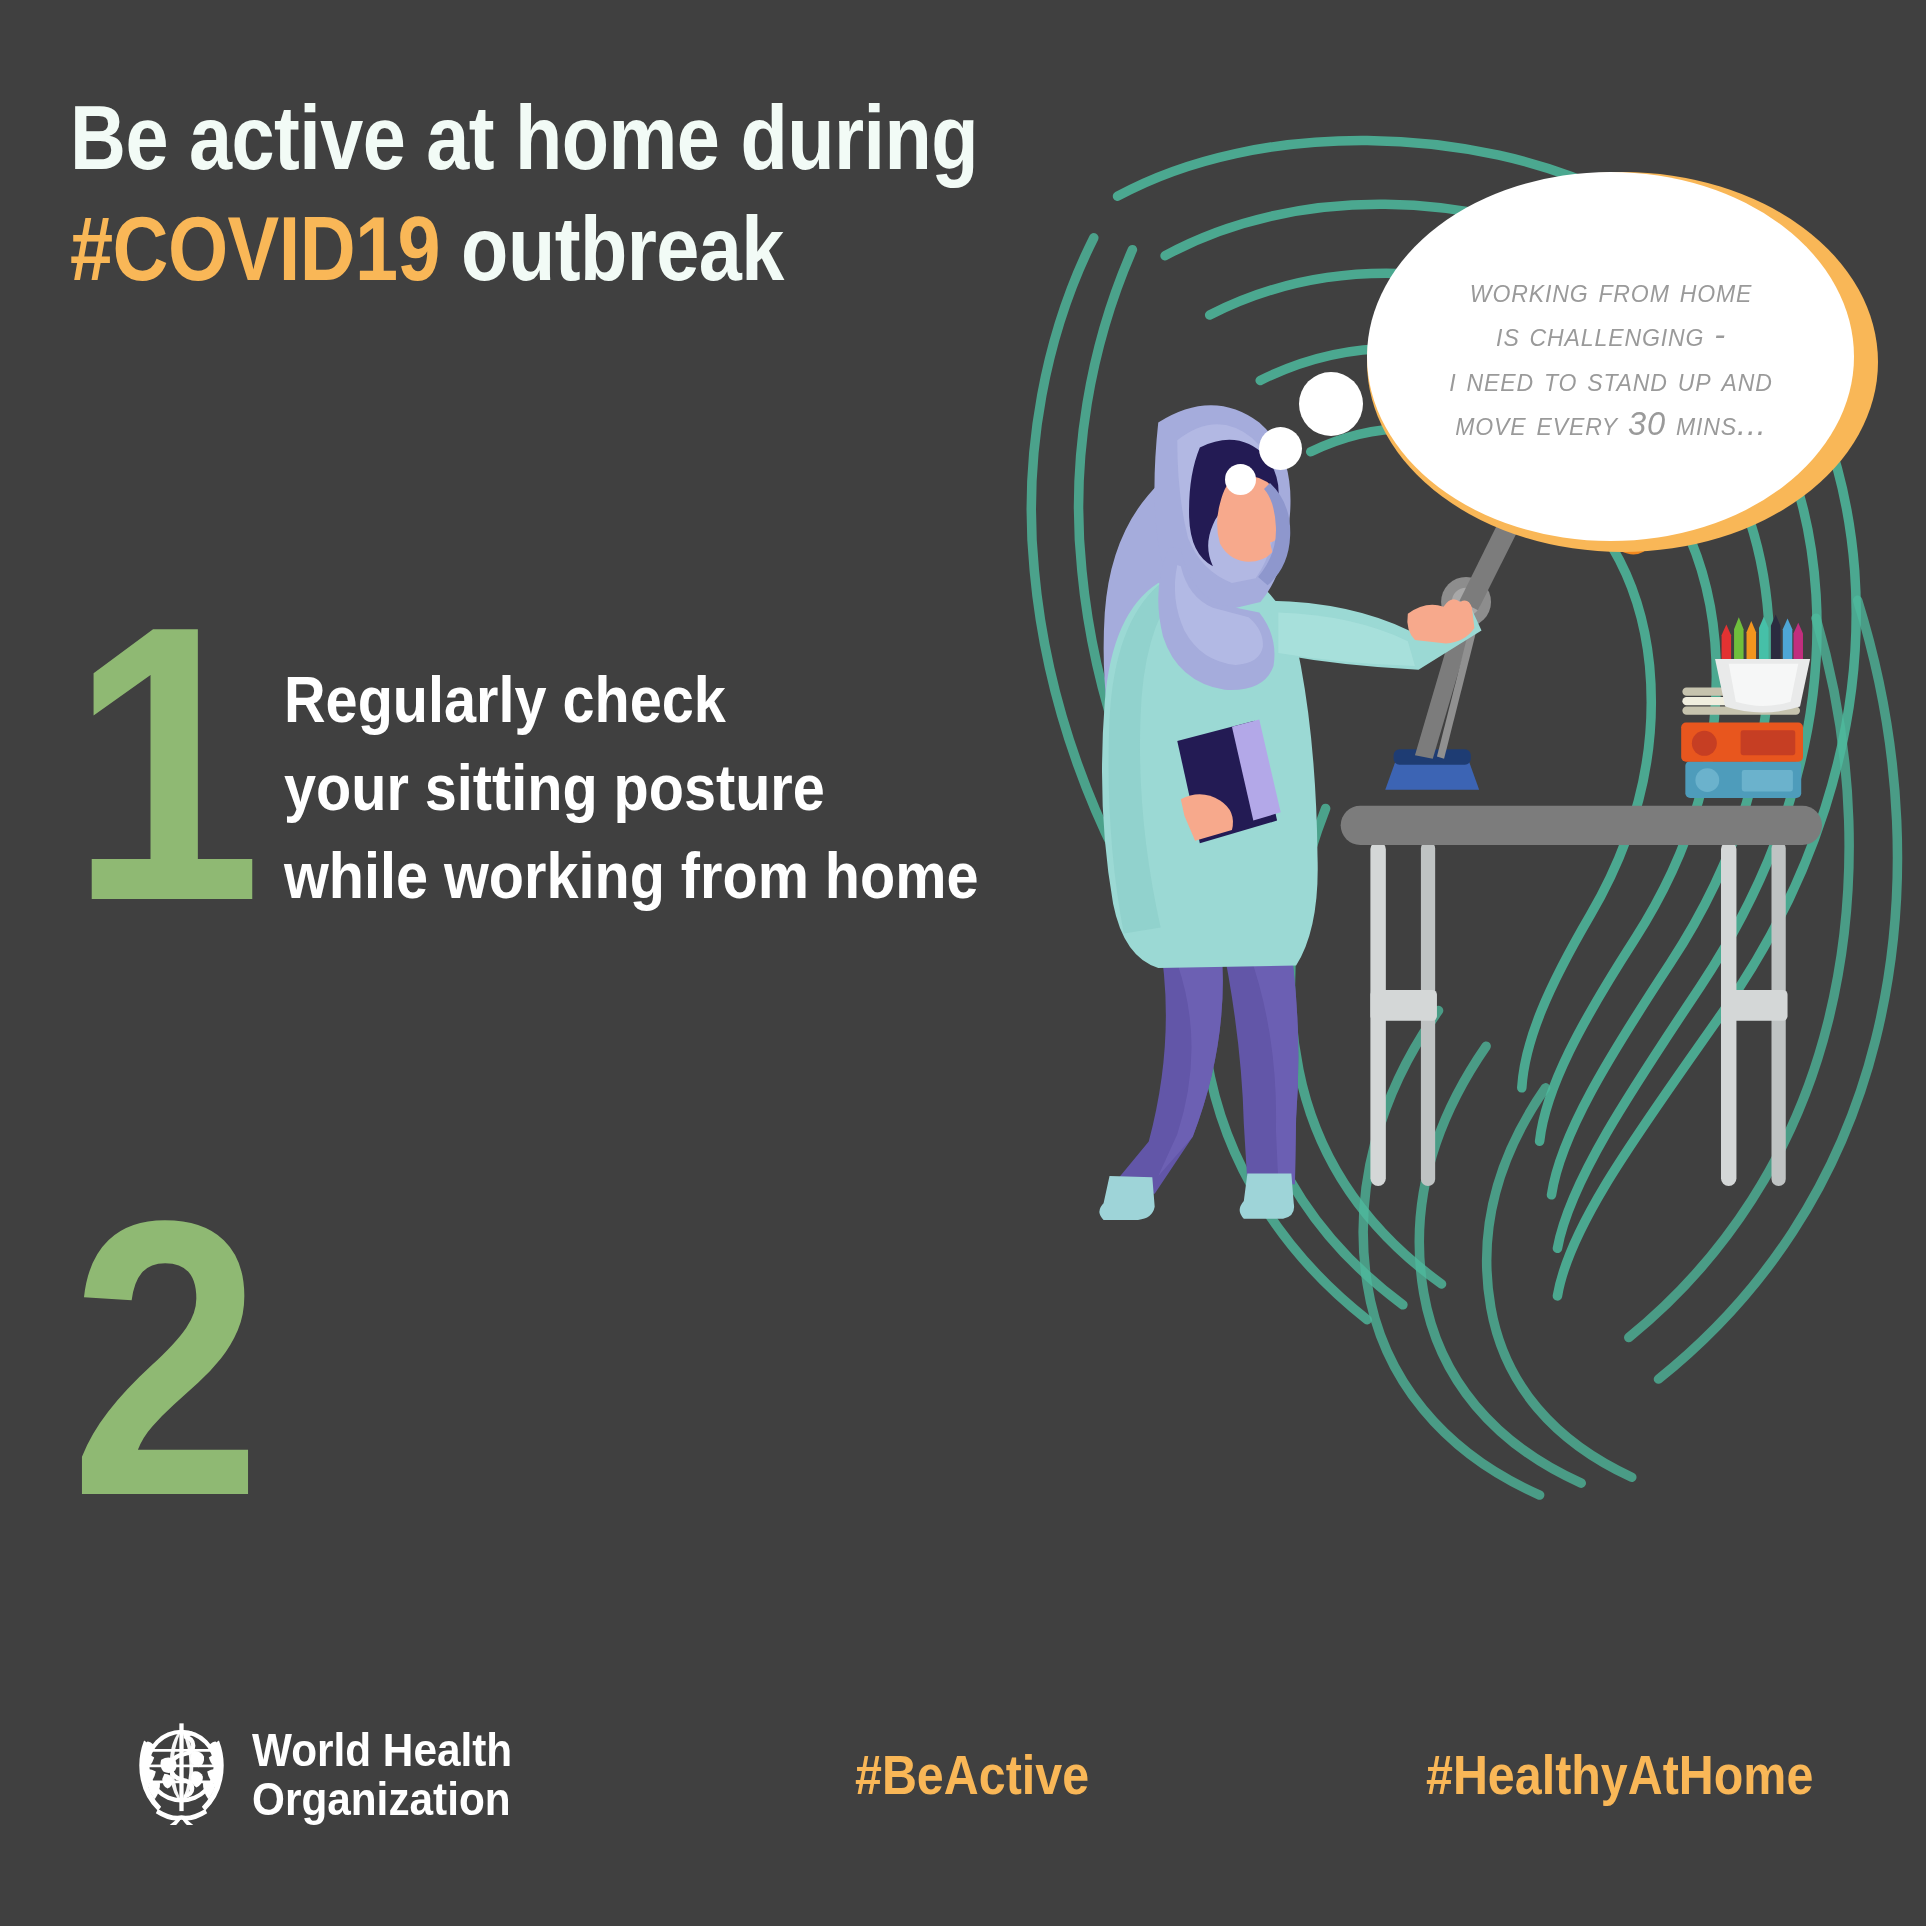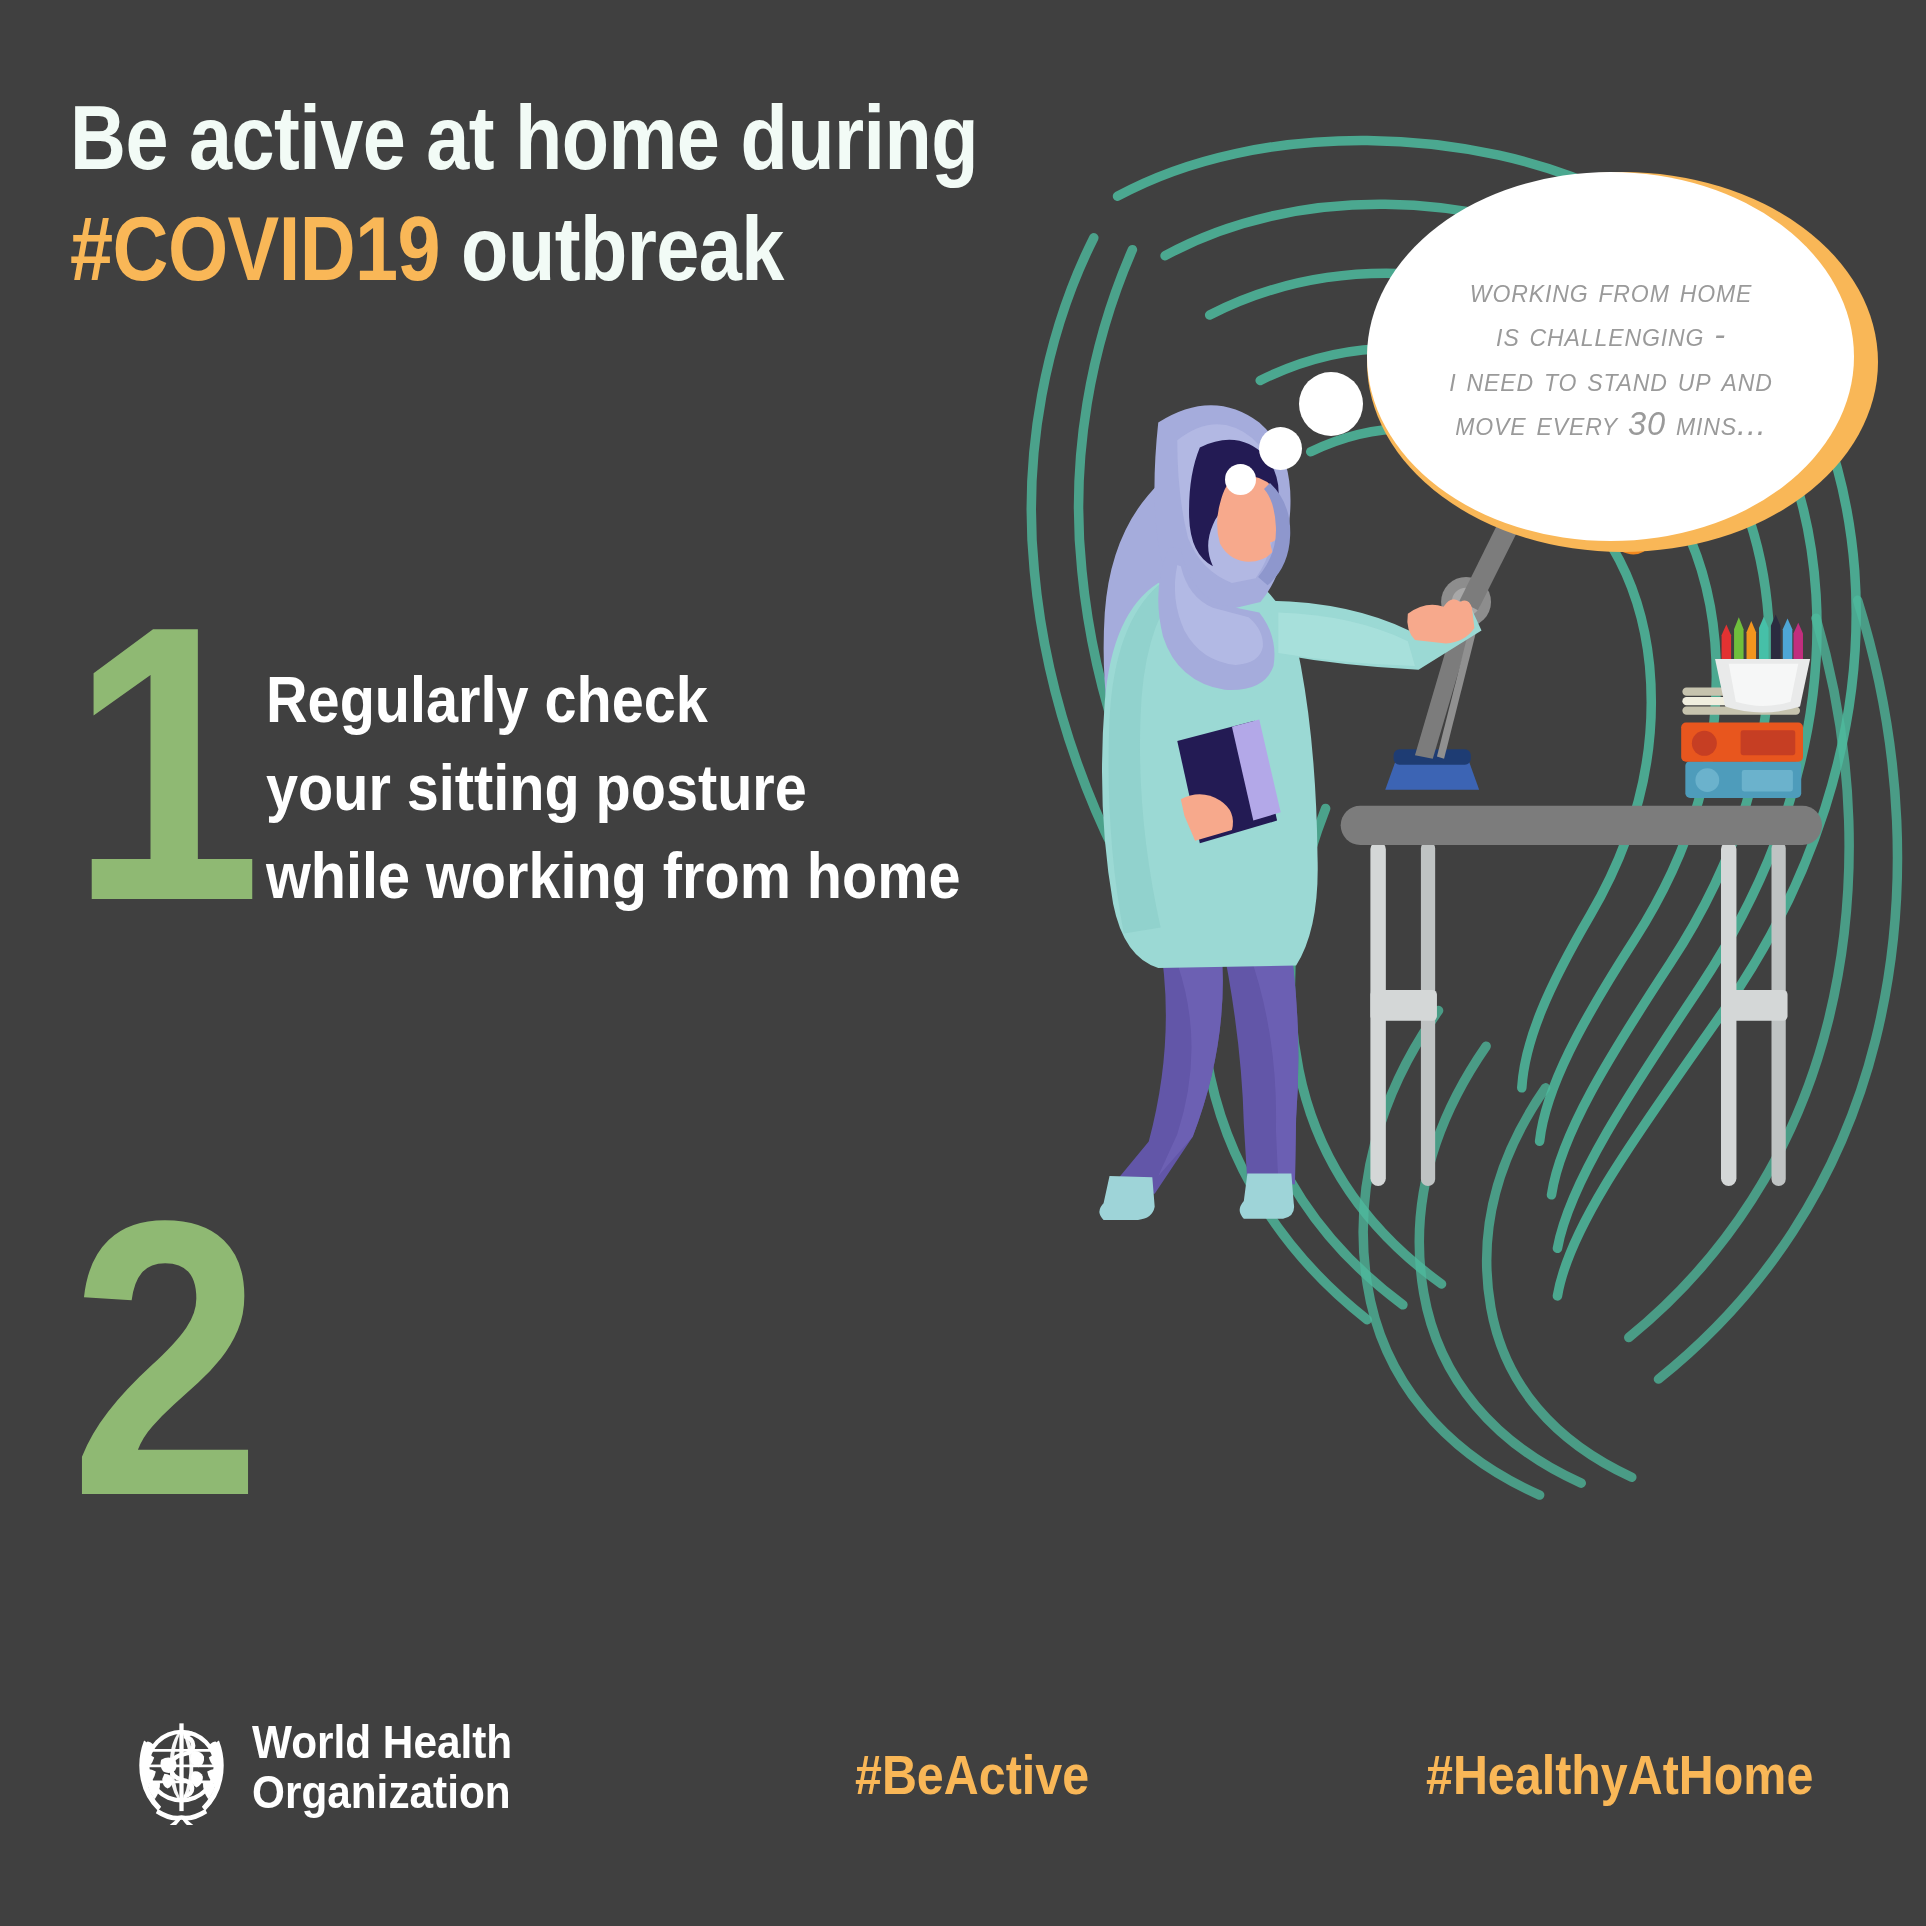--- a/index.html
+++ b/index.html
@@ -63,21 +63,21 @@
     font-size:392px;
     line-height:0.76;
     color:#8FB973;
     width:196px;
     text-align:left;
     transform:scaleX(0.88);
     transform-origin:left top;
     margin-top:-24px;
   }
   .tip-body{
-    margin-left:0;
+    margin-left:18px;
     padding-top:16.6px;
   }
   .tip-body .tline{
     font-family:"Liberation Sans Narrow","Liberation Sans",sans-serif;
     font-weight:700;
     font-size:64px;
     line-height:1.38;
     color:#FFFFFF;
     white-space:nowrap;
     transform:scaleX(0.9);
@@ -130,21 +130,21 @@
 
   
   .footer{
     position:absolute;
     left:0; bottom:0;
     width:1926px;height:256px;
   }
   .who-logo{
     position:absolute;
     left:128px; top:48px;
-    display:flex;align-items:flex-start;
+    display:flex;align-items:flex-end;
   }
   .who-emblem{ width:107px;height:107px; display:block; }
   .who-name{
     margin-left:16.6px;
     font-family:"Liberation Sans Narrow","Liberation Sans",sans-serif;
     font-weight:700;
     font-size:46px;
     line-height:1.08;
     color:#FFFFFF;
     transform:scaleX(0.92);

